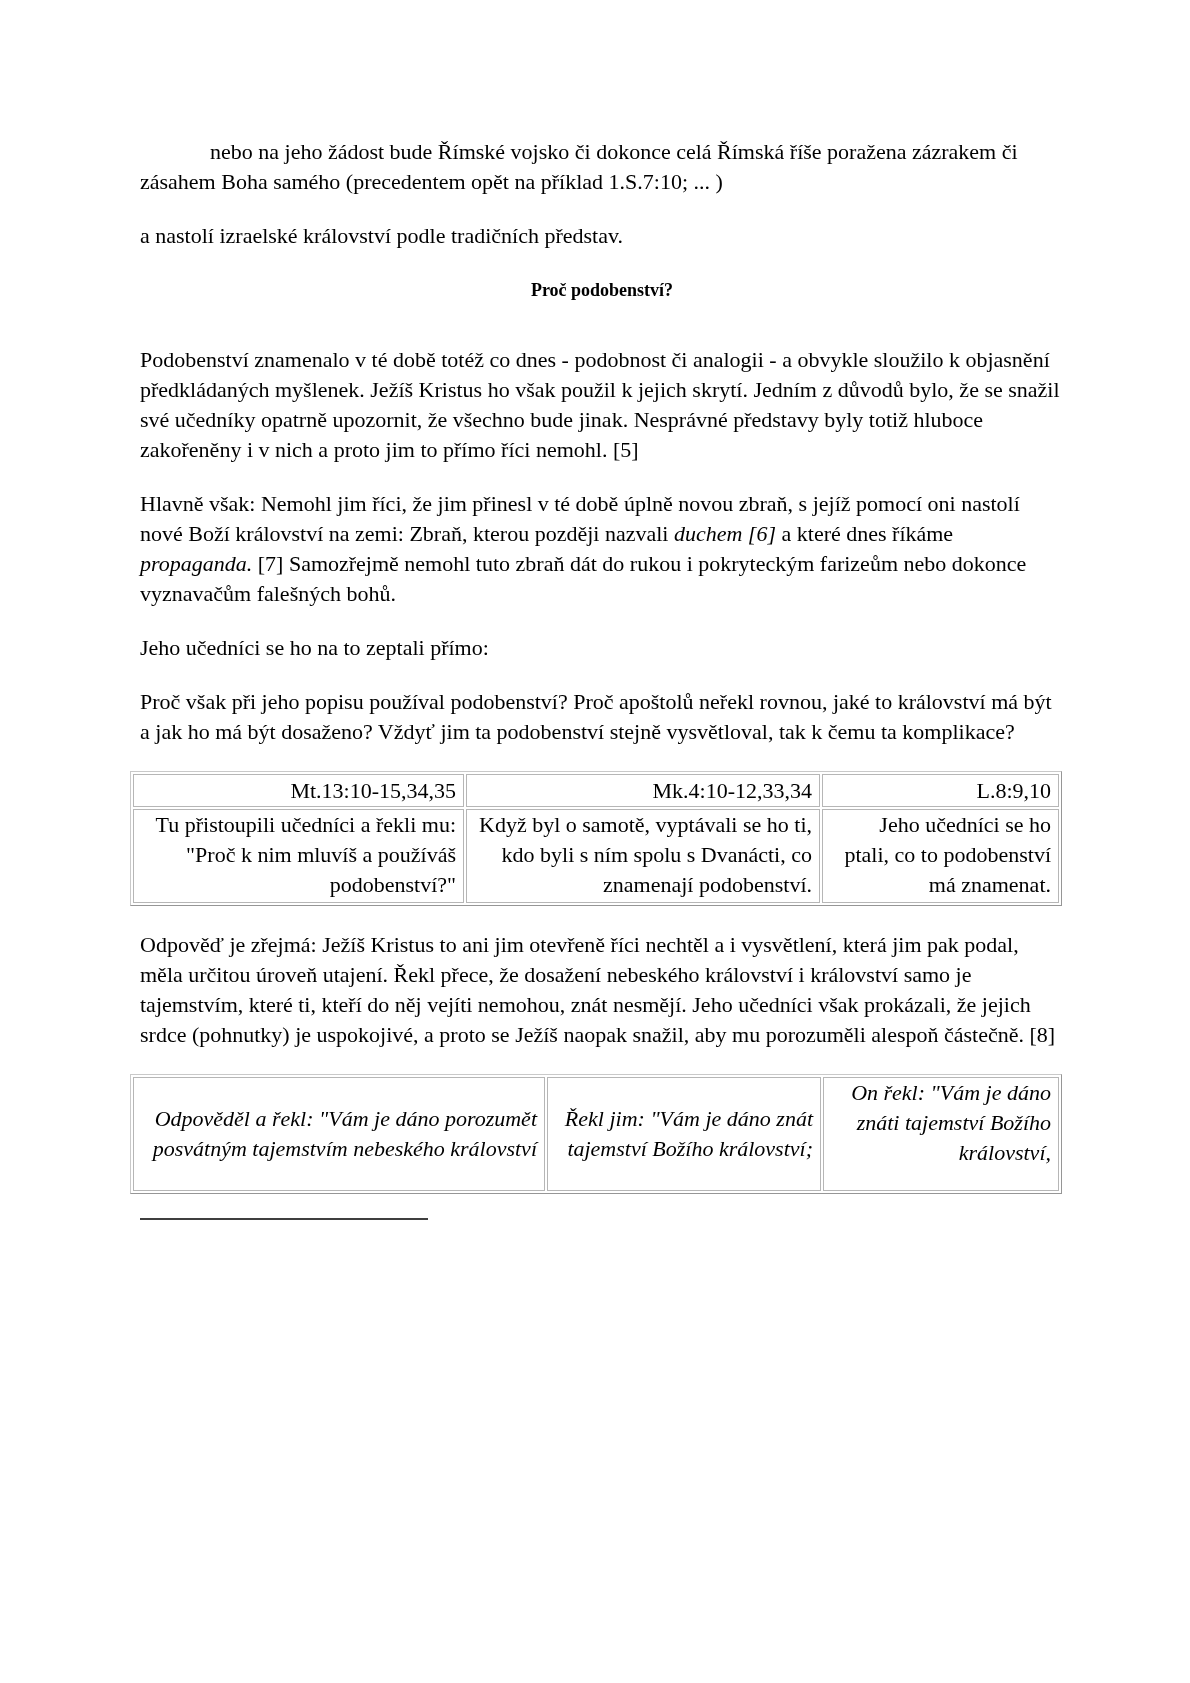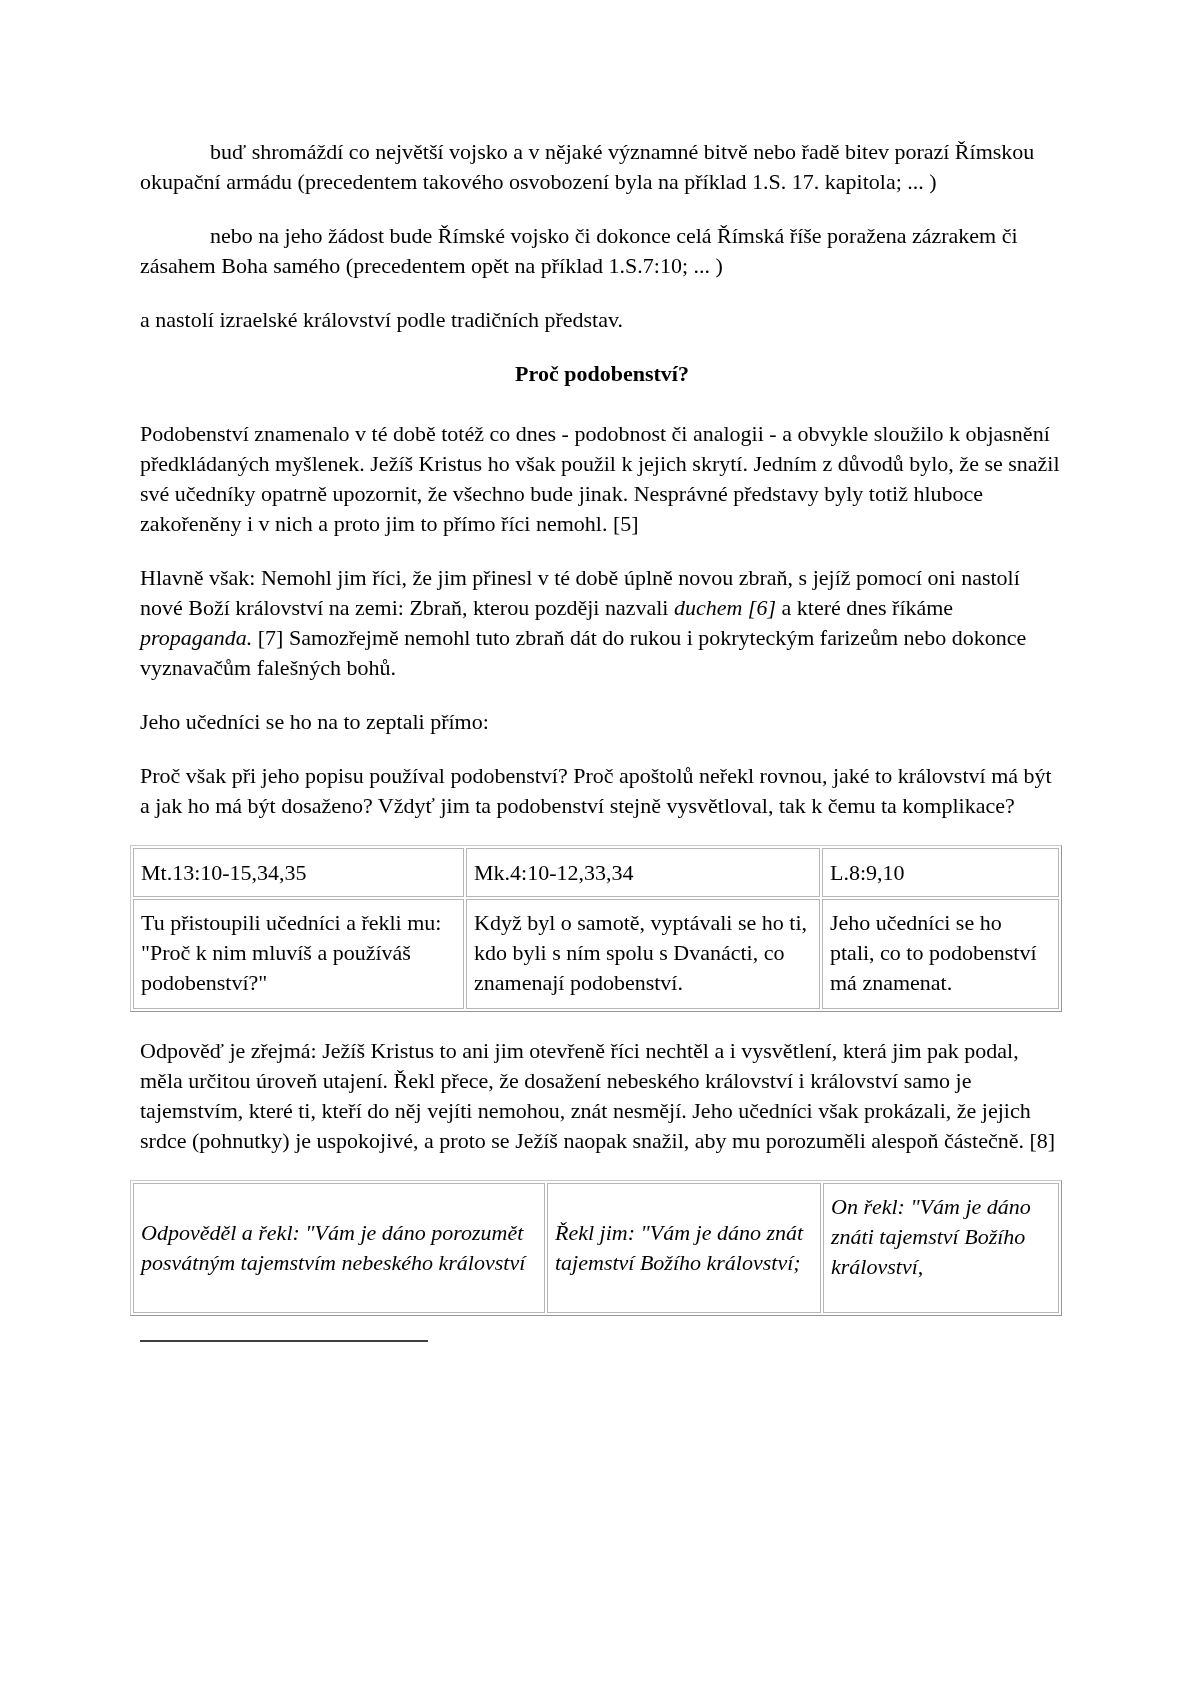--- a/index.html
+++ b/index.html
@@ -23,42 +23,43 @@
     font-size: 22px;
     line-height: 30px;
   }
   .page p {
     margin: 0 0 24px 0;
   }
   p.ind {
     text-indent: 70px;
   }
   .heading {
-    font-size: 22px;
+    font-size: 18px;
     line-height: 30px;
     font-weight: bold;
     text-align: center;
-    margin: 0 0 30px 0;
+    margin: 0 0 40px 0;
   }
   table.scripture {
     border-collapse: separate;
     border-spacing: 2px;
     table-layout: fixed;
     width: 928px;
     margin: 0 0 24px -10px;
     border-style: solid;
     border-width: 1px;
     border-color: #c9c9c9 #969696 #969696 #c9c9c9;
     background: #ffffff;
   }
   table.scripture td {
     border: 1px solid #b6b6b6;
-    padding: 8px 7px;
+    padding: 0 7px;
     vertical-align: middle;
     overflow: hidden;
+    text-align: right;
   }
   tr.hdr td {
     height: 31px;
     font-style: normal;
   }
   tr.qrow td {
     height: 92px;
     vertical-align: top;
     margin-top: 41px;
   }
@@ -78,21 +79,20 @@
     border-top: 2px solid #3f3f3f;
     margin: 0;
   }
 </style>
 </head>
 <body>
 
 <div class="page">
 
 
-  <p class="ind">buď shromáždí co největší vojsko a v nějaké významné bitvě nebo řadě bitev porazí Římskou okupační armádu (precedentem takového osvobození byla na příklad 1.S. 17. kapitola; ... )</p>
 
   <p class="ind">nebo na jeho žádost bude Římské vojsko či dokonce celá Římská říše poražena zázrakem či zásahem Boha samého (precedentem opět na příklad 1.S.7:10; ... )</p>
 
   <p>a nastolí izraelské království podle tradičních představ.</p>
 
   <div class="heading">Proč podobenství?</div>
 
   <p>Podobenství znamenalo v té době totéž co dnes - podobnost či analogii - a obvykle sloužilo k objasnění předkládaných myšlenek. Ježíš Kristus ho však použil k jejich skrytí. Jedním z důvodů bylo, že se snažil své učedníky opatrně upozornit, že všechno bude jinak. Nesprávné představy byly totiž hluboce zakořeněny i v nich a proto jim to přímo říci nemohl. [5]</p>
 
   <p><span>Hlavně však: Nemohl jim říci, že jim přinesl v té době úplně novou zbraň, s jejíž pomocí oni nastolí nové Boží království na zemi: Zbraň, kterou později nazvali </span><span class="seg-i">duchem [6]</span><span> a které dnes říkáme </span><span class="seg-i">propaganda.</span><span> [7] Samozřejmě nemohl tuto zbraň dát do rukou i pokryteckým farizeům nebo dokonce vyznavačům falešných bohů.</span></p>

